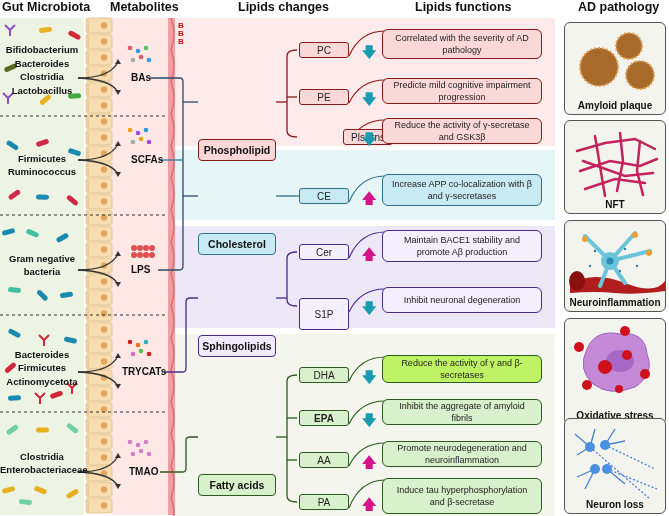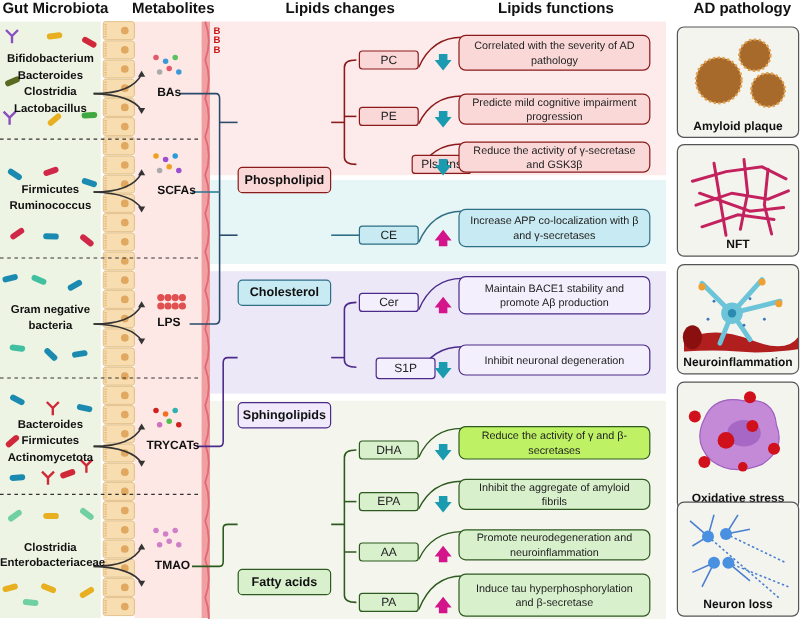--- a/index.html
+++ b/index.html
@@ -292,28 +292,28 @@
     <div class="arrow" style="left: 362px; top: 132px; color: rgb(26, 155, 176);">🡇</div>
     <div class="fn-box" style="left: 382px; top: 118px; width: 160px; height: 26px; background: rgb(251, 216, 216); border: 1.2px solid rgb(139, 26, 26);">Reduce the activity of γ-secretase and GSK3β</div>
     <div class="cat-box" style="left: 198px; top: 185px; width: 78px; height: 22px; background: rgb(200, 234, 242); border: 1.3px solid rgb(47, 111, 134);">Cholesterol</div>
     <div class="sub-box" style="left: 299px; top: 188px; width: 50px; height: 16px; background: rgb(200, 234, 242); border: 1.2px solid rgb(47, 111, 134);">CE</div>
     <div class="arrow" style="left: 362px; top: 191px; color: rgb(212, 20, 138);">🡅</div>
     <div class="fn-box" style="left: 382px; top: 174px; width: 160px; height: 32px; background: rgb(200, 234, 242); border: 1.2px solid rgb(47, 111, 134);">Increase  APP co-localization with β and γ-secretases</div>
     <div class="cat-box" style="left: 198px; top: 287px; width: 78px; height: 22px; background: rgb(240, 234, 252); border: 1.3px solid rgb(75, 42, 138);">Sphingolipids</div>
     <div class="sub-box" style="left: 299px; top: 244px; width: 50px; height: 16px; background: rgb(243, 239, 252); border: 1.2px solid rgb(75, 42, 138);">Cer</div>
     <div class="arrow" style="left: 362px; top: 247px; color: rgb(212, 20, 138);">🡅</div>
     <div class="fn-box" style="left: 382px; top: 230px; width: 160px; height: 32px; background: rgb(243, 239, 252); border: 1.2px solid rgb(75, 42, 138);">Maintain BACE1 stability and promote  Aβ production</div>
-    <div class="sub-box" style="left: 313px; top: 298px; width: 50px; height: 18px; background: rgb(243, 239, 252); border: 1.2px solid rgb(75, 42, 138);">S1P</div>
+    <div class="sub-box" style="left: 299px; top: 298px; width: 50px; height: 32px; background: rgb(243, 239, 252); border: 1.2px solid rgb(75, 42, 138);">S1P</div>
     <div class="arrow" style="left: 362px; top: 301px; color: rgb(26, 155, 176);">🡇</div>
     <div class="fn-box" style="left: 382px; top: 287px; width: 160px; height: 26px; background: rgb(243, 239, 252); border: 1.2px solid rgb(75, 42, 138);">Inhibit neuronal degeneration</div>
     <div class="cat-box" style="left: 198px; top: 426px; width: 78px; height: 22px; background: rgb(216, 240, 204); border: 1.3px solid rgb(45, 90, 30);">Fatty acids</div>
     <div class="sub-box" style="left: 299px; top: 367px; width: 50px; height: 16px; background: rgb(216, 240, 204); border: 1.2px solid rgb(45, 90, 30);">DHA</div>
     <div class="arrow" style="left: 362px; top: 370px; color: rgb(26, 155, 176);">🡇</div>
     <div class="fn-box" style="left: 382px; top: 355px; width: 160px; height: 28px; background: #bef264; border: 1.2px solid rgb(45, 90, 30);">Reduce the activity of γ and β-secretases</div>
-    <div class="sub-box" style="left: 299px; top: 410px; width: 50px; height: 16px; background: rgb(216, 240, 204); border: 1.2px solid rgb(45, 90, 30);">EPA</div>
+    <div class="sub-box" style="left: 299px; top: 410px; width: 50px; height: 16px; background: rgb(216, 240, 204); border: 1.2px solid rgb(45, 90, 30); font-weight: bold;">EPA</div>
     <div class="arrow" style="left: 362px; top: 413px; color: rgb(26, 155, 176);">🡇</div>
     <div class="fn-box" style="left: 382px; top: 399px; width: 160px; height: 26px; background: rgb(216, 240, 204); border: 1.2px solid rgb(45, 90, 30);">Inhibit the aggregate of amyloid fibrils</div>
     <div class="sub-box" style="left: 299px; top: 452px; width: 50px; height: 16px; background: rgb(216, 240, 204); border: 1.2px solid rgb(45, 90, 30);">AA</div>
     <div class="arrow" style="left: 362px; top: 455px; color: rgb(212, 20, 138);">🡅</div>
     <div class="fn-box" style="left: 382px; top: 441px; width: 160px; height: 26px; background: rgb(216, 240, 204); border: 1.2px solid rgb(45, 90, 30);">Promote neurodegeneration and neuroinflammation</div>
     <div class="sub-box" style="left: 299px; top: 494px; width: 50px; height: 16px; background: rgb(216, 240, 204); border: 1.2px solid rgb(45, 90, 30);">PA</div>
     <div class="arrow" style="left: 362px; top: 497px; color: rgb(212, 20, 138);">🡅</div>
     <div class="fn-box" style="left: 382px; top: 478px; width: 160px; height: 36px; background: rgb(216, 240, 204); border: 1.2px solid rgb(45, 90, 30);">Induce tau hyperphosphorylation and  β-secretase</div>
   </div>
 

